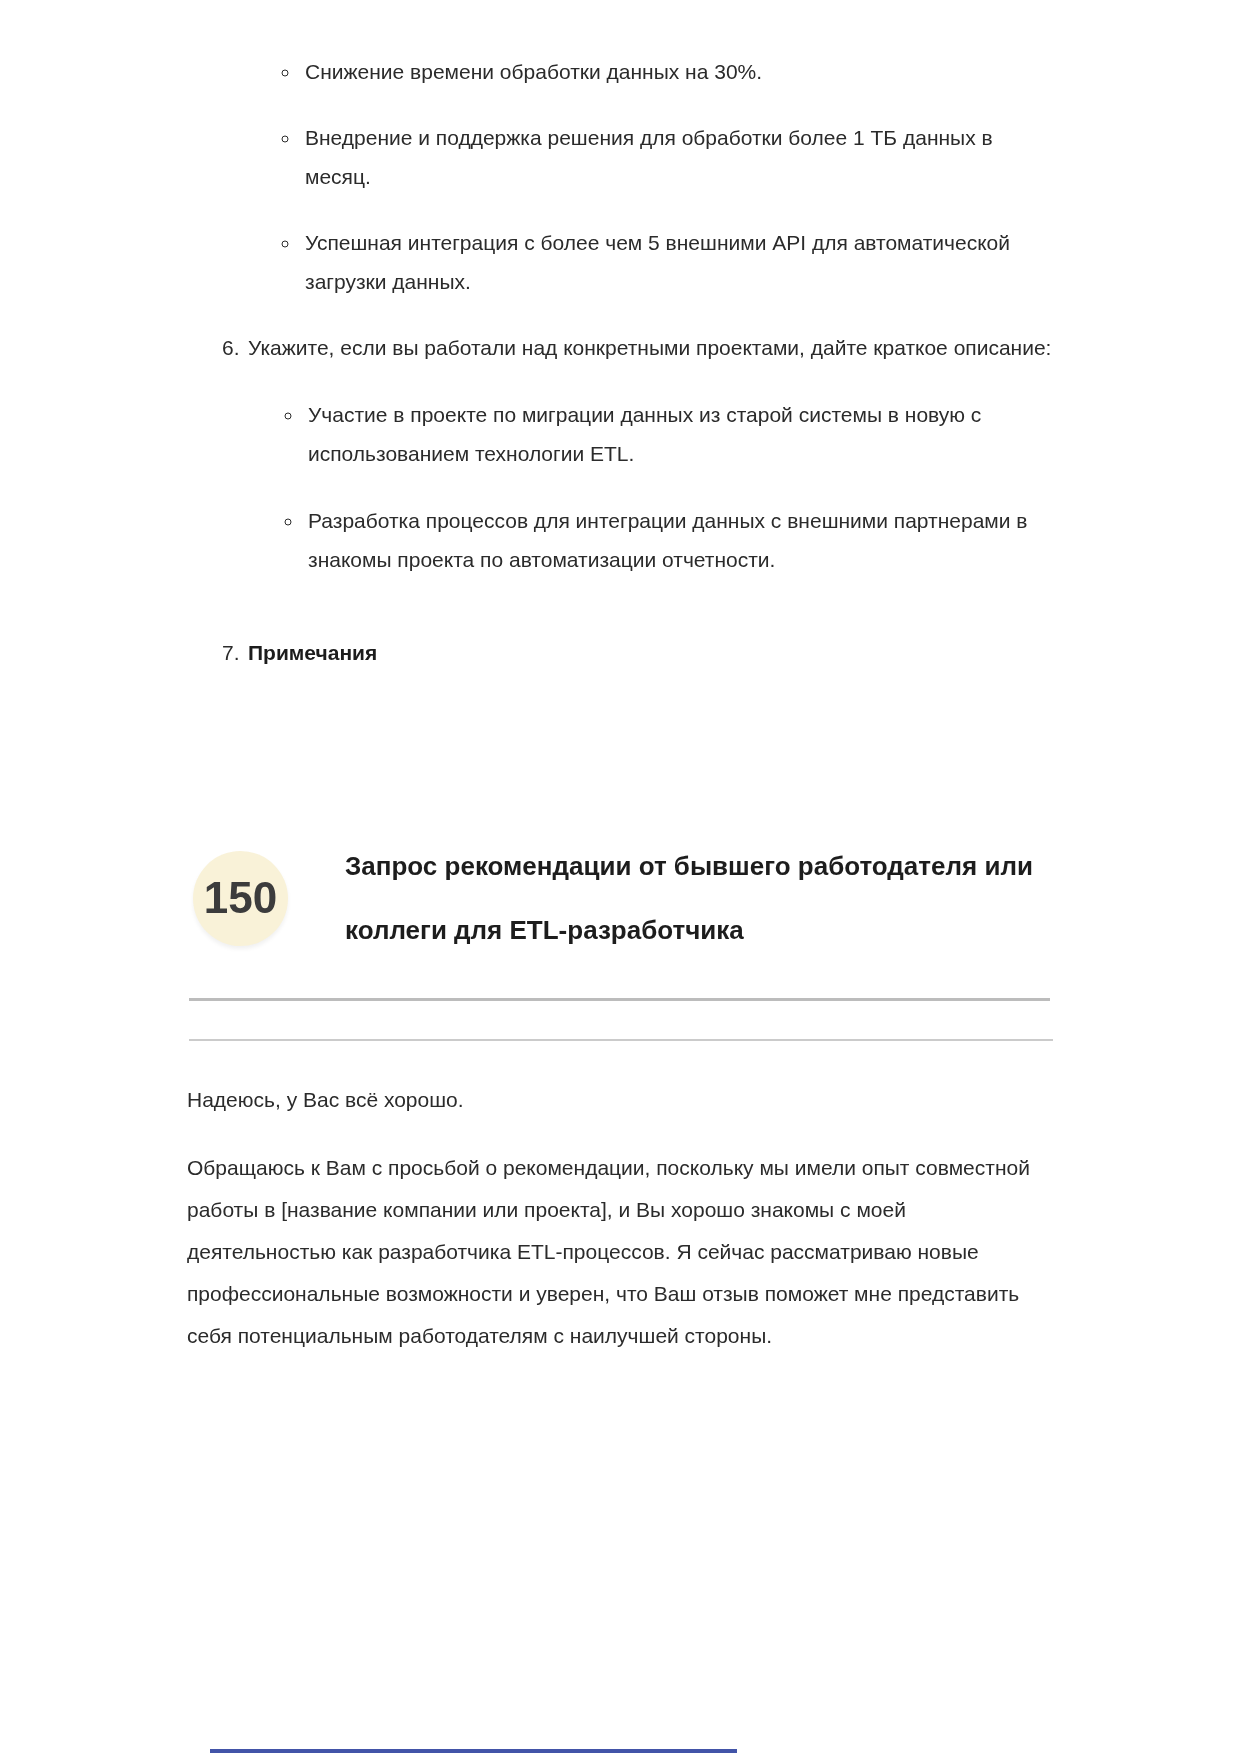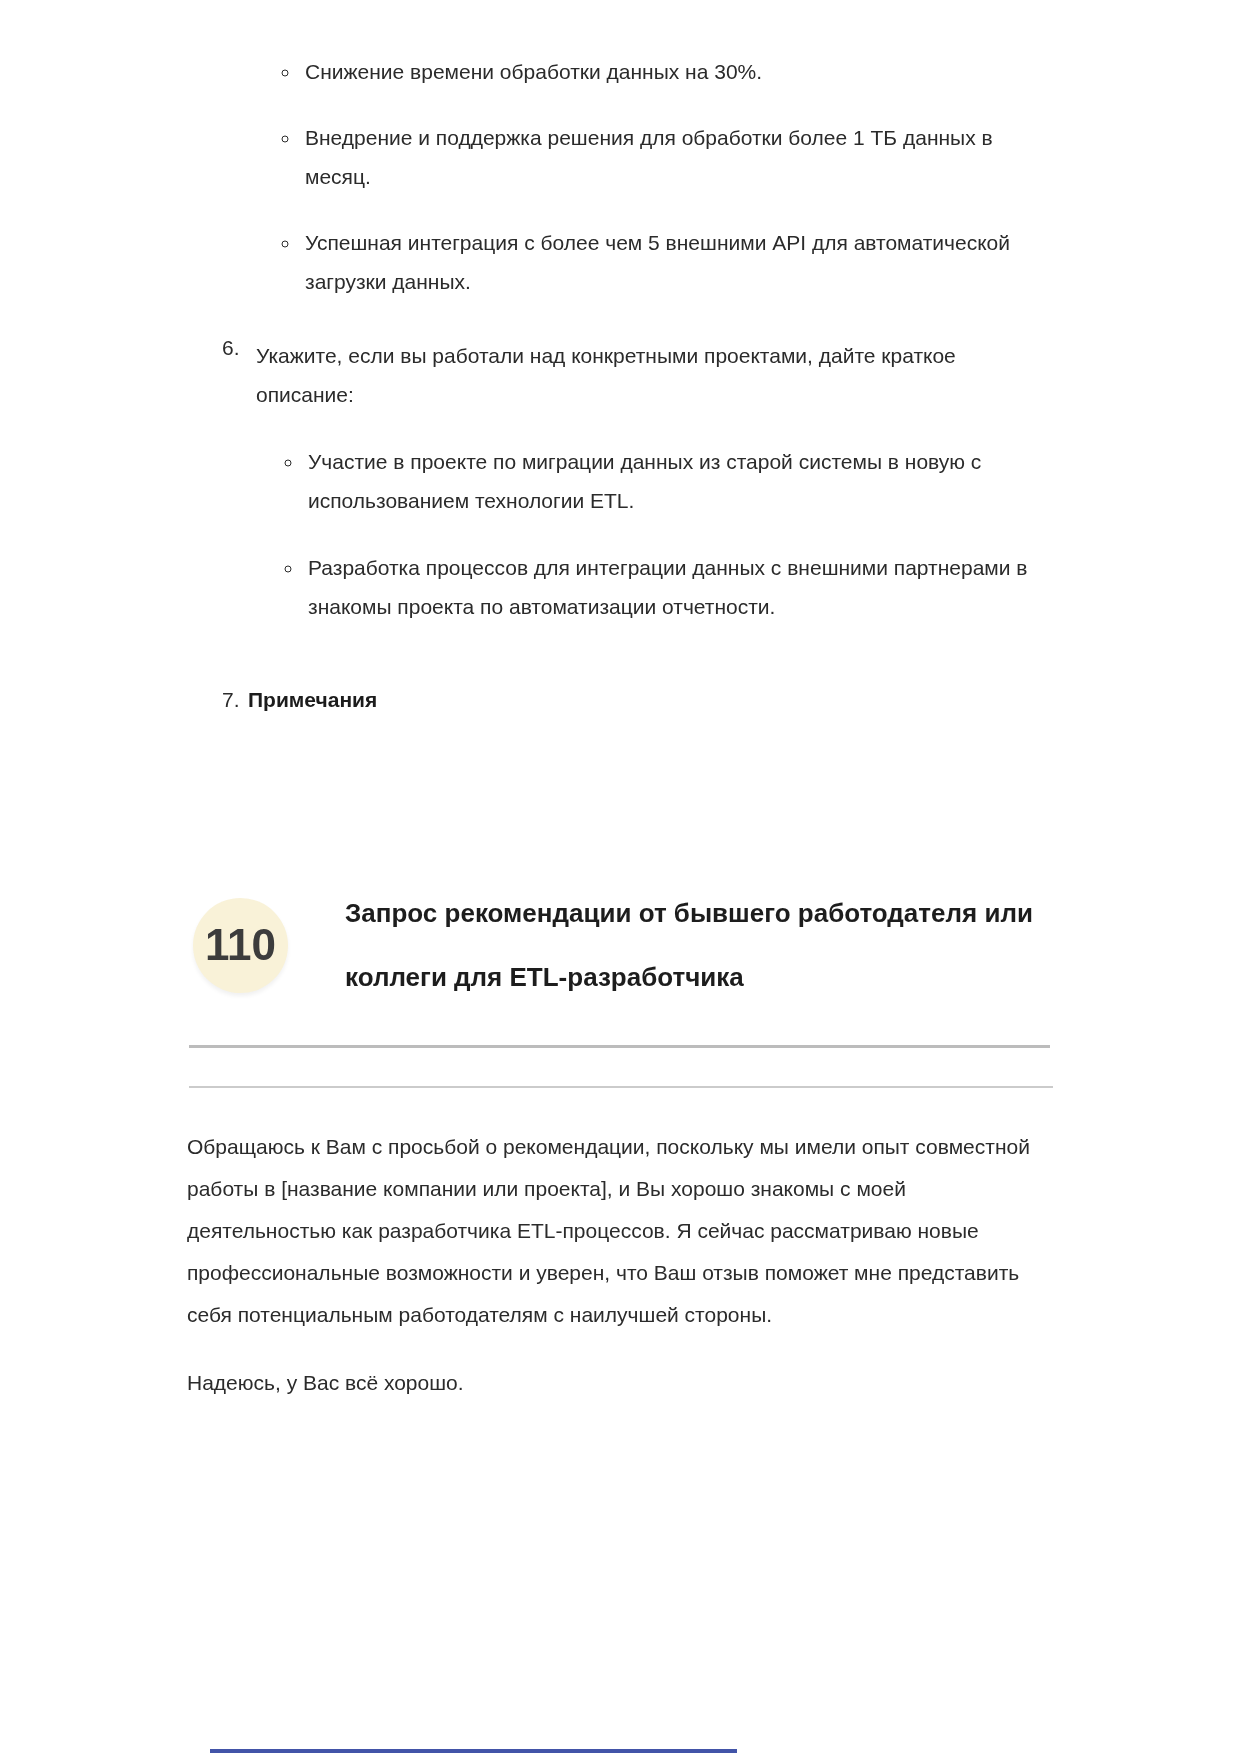--- a/index.html
+++ b/index.html
@@ -43,21 +43,21 @@
     line-height:39px;
     color:#2b2b2b;
   }
   .numbered .content{flex:1;}
   .section-title{
     font-weight:bold;
     color:#1c1c1c;
     line-height:39px;
   }
   .section-intro{
-    margin:8px;
+    margin:0;
     line-height:39px;
   }
   .section-body{
     margin:0;
     line-height:41px;
   }
   .sub-list{
     list-style:circle;
     margin:28px 0 0 0;
     padding:0 0 0 56px;
@@ -148,27 +148,27 @@
   </div>
 
   <div class="numbered">
     <span class="num">7.</span>
     <div class="content">
       <div class="section-title">Примечания</div>
     </div>
   </div>
 
   <div class="article-header">
-    <div class="badge">110</div>
+    <div class="badge">150</div>
     <h1 class="article-title">Запрос рекомендации от бывшего работодателя или коллеги для ETL-разработчика</h1>
   </div>
 
   <div class="rule-top"></div>
   <div class="rule-bottom"></div>
 
   <div class="letter">
+    <p>Надеюсь, у Вас всё хорошо.</p>
     <p>Обращаюсь к Вам с просьбой о рекомендации, поскольку мы имели опыт совместной работы в [название компании или проекта], и Вы хорошо знакомы с моей деятельностью как разработчика ETL-процессов. Я сейчас рассматриваю новые профессиональные возможности и уверен, что Ваш отзыв поможет мне представить себя потенциальным работодателям с наилучшей стороны.</p>
-    <p>Надеюсь, у Вас всё хорошо.</p>
   </div>
 
   <div class="bottom-accent"></div>
 
 </div>
 
 </body></html>

